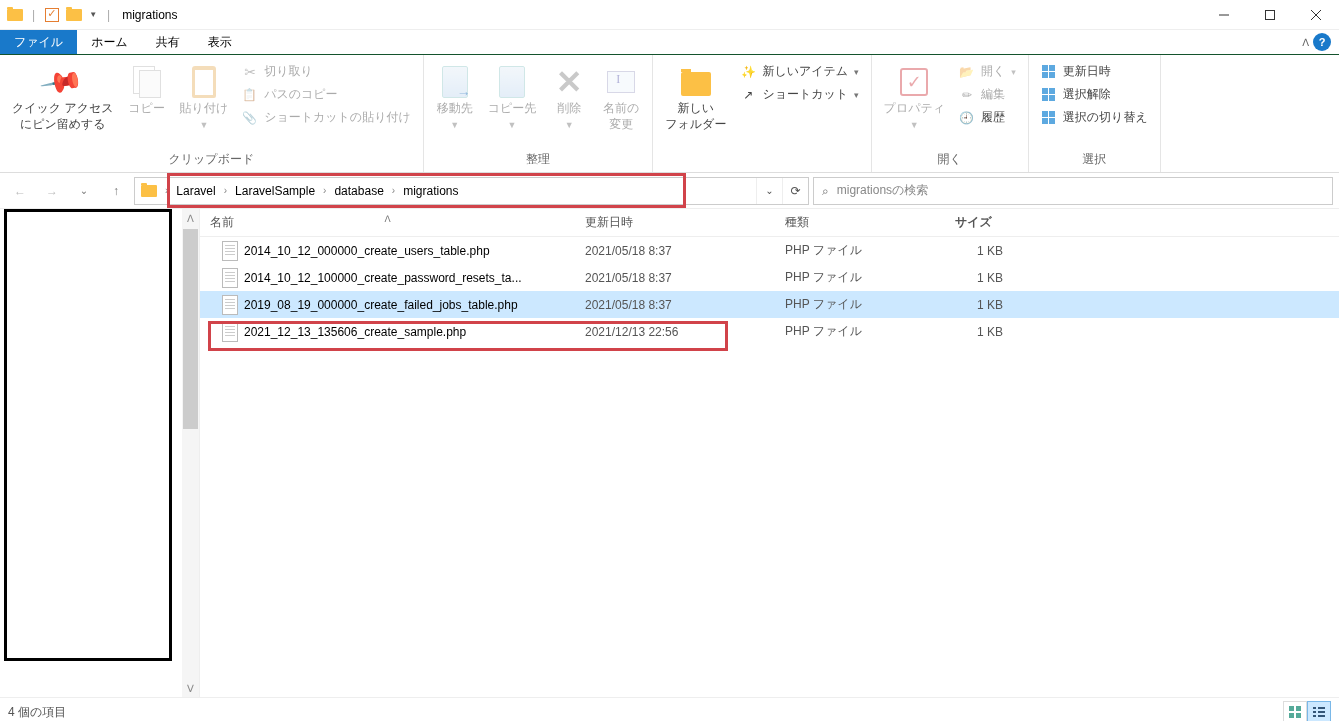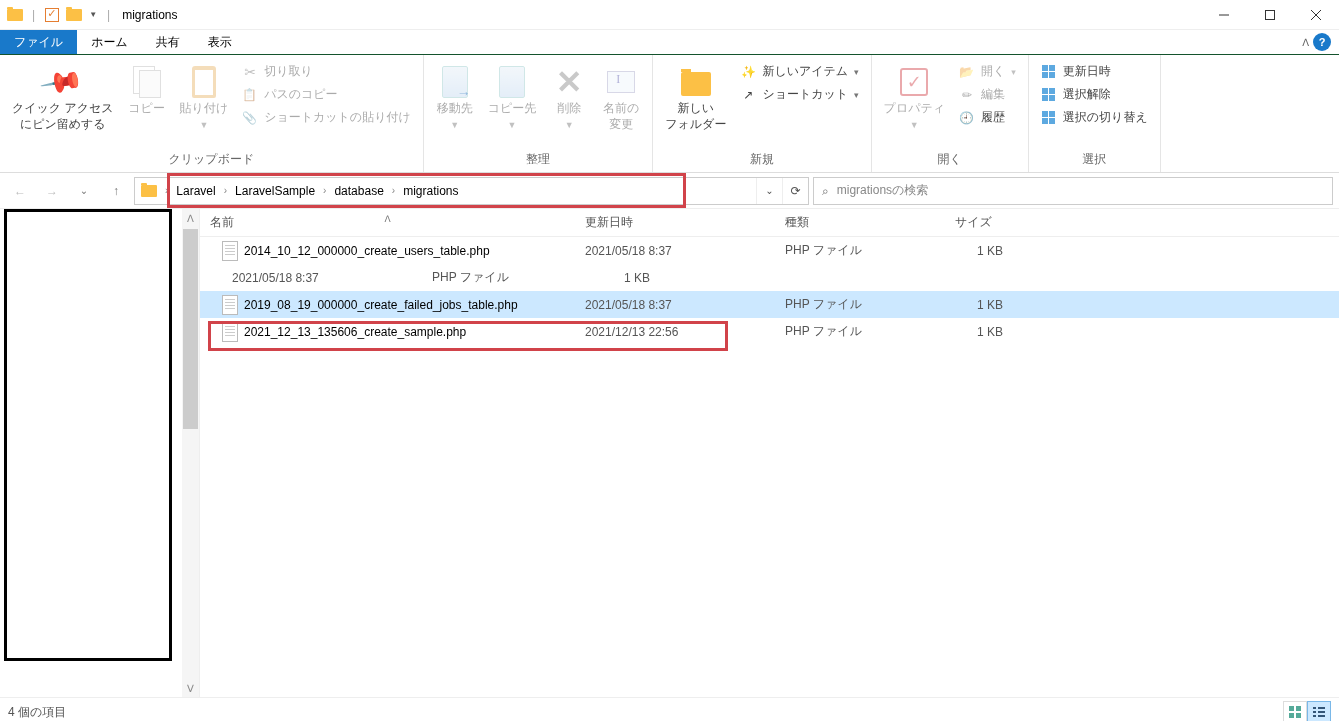--- a/index.html
+++ b/index.html
@@ -86,21 +86,21 @@
   .sidebar-scroll { position: absolute; right: 0; top: 0; width: 17px; height: 100%; background: #f5f5f5; display: flex; flex-direction: column; align-items: center; }
   .scroll-arrow { height: 18px; width: 100%; display: flex; align-items: center; justify-content: center; color: #888; font-size: 10px; }
   .scroll-thumb { width: 15px; background: #ccc; margin: 0 auto; }
   
   .file-area { flex: 1; display: flex; flex-direction: column; position: relative; }
   .file-header { display: flex; border-bottom: 1px solid #eee; height: 28px; align-items: center; color: #555; }
   .fh-col { padding: 0 10px; display: flex; align-items: center; gap: 4px; }
   .fh-col.name { width: 375px; }
   .fh-col.date { width: 200px; }
   .fh-col.type { width: 170px; }
-  .fh-col.size { width: 100px; }
+  .fh-col.size { width: 100px; font-weight: bold; }
   .sort-arrow { position: absolute; top: 0; left: 50%; transform: translateX(-50%); font-size: 9px; color: #777; }
   
   .file-list { flex: 1; position: relative; }
   .file-row { display: flex; align-items: center; height: 27px; padding-left: 22px; position: relative; }
   .file-row.selected { background: #cce8ff; }
   .file-row .fname { width: 353px; display: flex; align-items: center; gap: 6px; overflow: hidden; white-space: nowrap; text-overflow: ellipsis; }
   .file-row .fdate { width: 200px; color: #555; padding-left: 10px; }
   .file-row .ftype { width: 170px; color: #555; padding-left: 10px; }
   .file-row .fsize { width: 100px; text-align: center; color: #555; padding-right: 10px; }
   .file-icon { width: 16px; height: 20px; border: 1px solid #bbb; background: #fff; position: relative; flex-shrink: 0; }
@@ -250,21 +250,20 @@
             <span>新しいアイテム</span> 
             <span style="font-size:9px;color:#777">▾</span>
           </div>
         <div class="ribbon-btn-sm">
             <span class="icn-s">↗</span>
             <span>ショートカット</span> 
             <span style="font-size:9px;color:#777">▾</span>
           </div>
       </div>
     </div>
-    <div class="ribbon-group-label">新規</div>
   </div>
 
   <div class="ribbon-group">
     <div class="ribbon-group-body">
       <div class="ribbon-btn-lg disabled">
         <div class="icn">
             <div class="i-prop">✓</div>
           </div>
         <div class="lbl"><span>プロパティ</span><br><span style="font-size:9px;color:#777">▼</span></div>
       </div>
@@ -385,20 +384,24 @@
     <div class="file-row">
           <div class="fname">
             <div class="file-icon"></div>
             <span>2014_10_12_000000_create_users_table.php</span>
           </div>
           <div class="fdate">2021/05/18 8:37</div>
           <div class="ftype">PHP ファイル</div>
           <div class="fsize">1 KB</div>
         </div>
         <div class="file-row">
+          <div class="fname">
+            <div class="file-icon"></div>
+            <span>2014_10_12_100000_create_password_resets_ta...</span>
+          </div>
           <div class="fdate">2021/05/18 8:37</div>
           <div class="ftype">PHP ファイル</div>
           <div class="fsize">1 KB</div>
         </div>
         <div class="file-row selected">
           <div class="fname">
             <div class="file-icon"></div>
             <span>2019_08_19_000000_create_failed_jobs_table.php</span>
           </div>
           <div class="fdate">2021/05/18 8:37</div>

